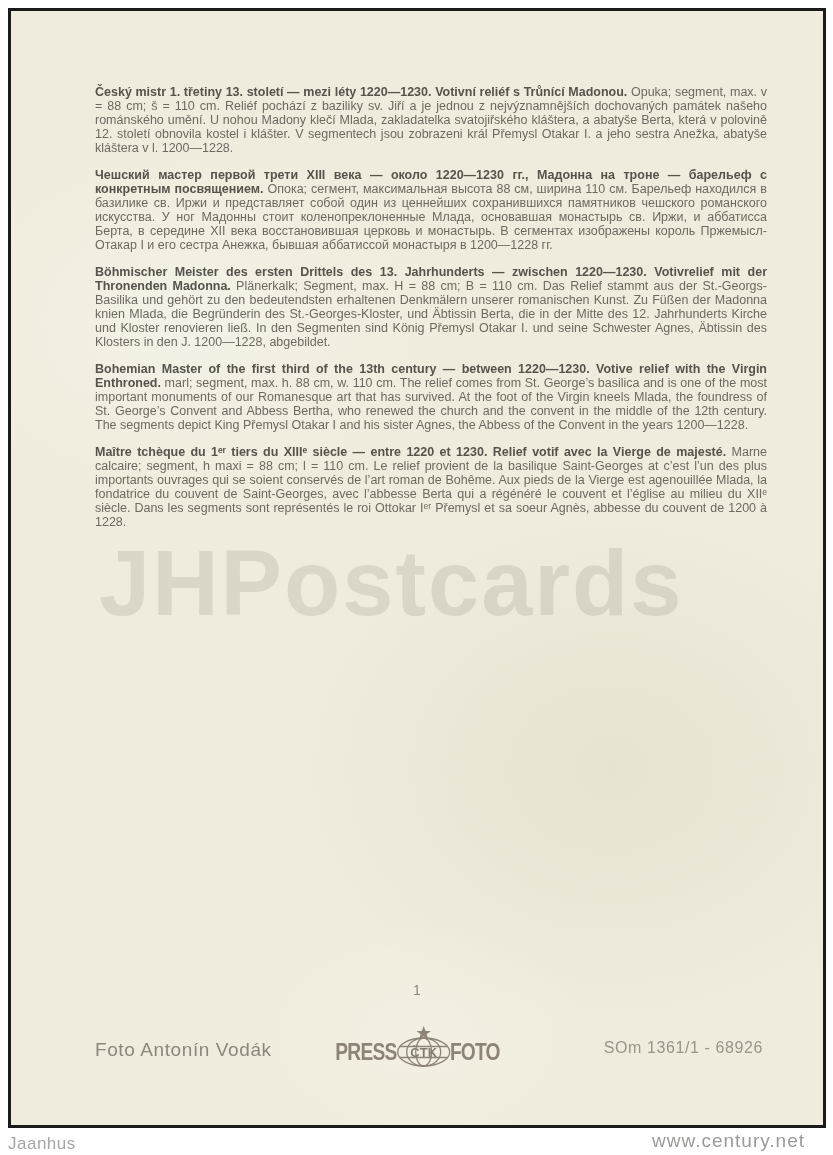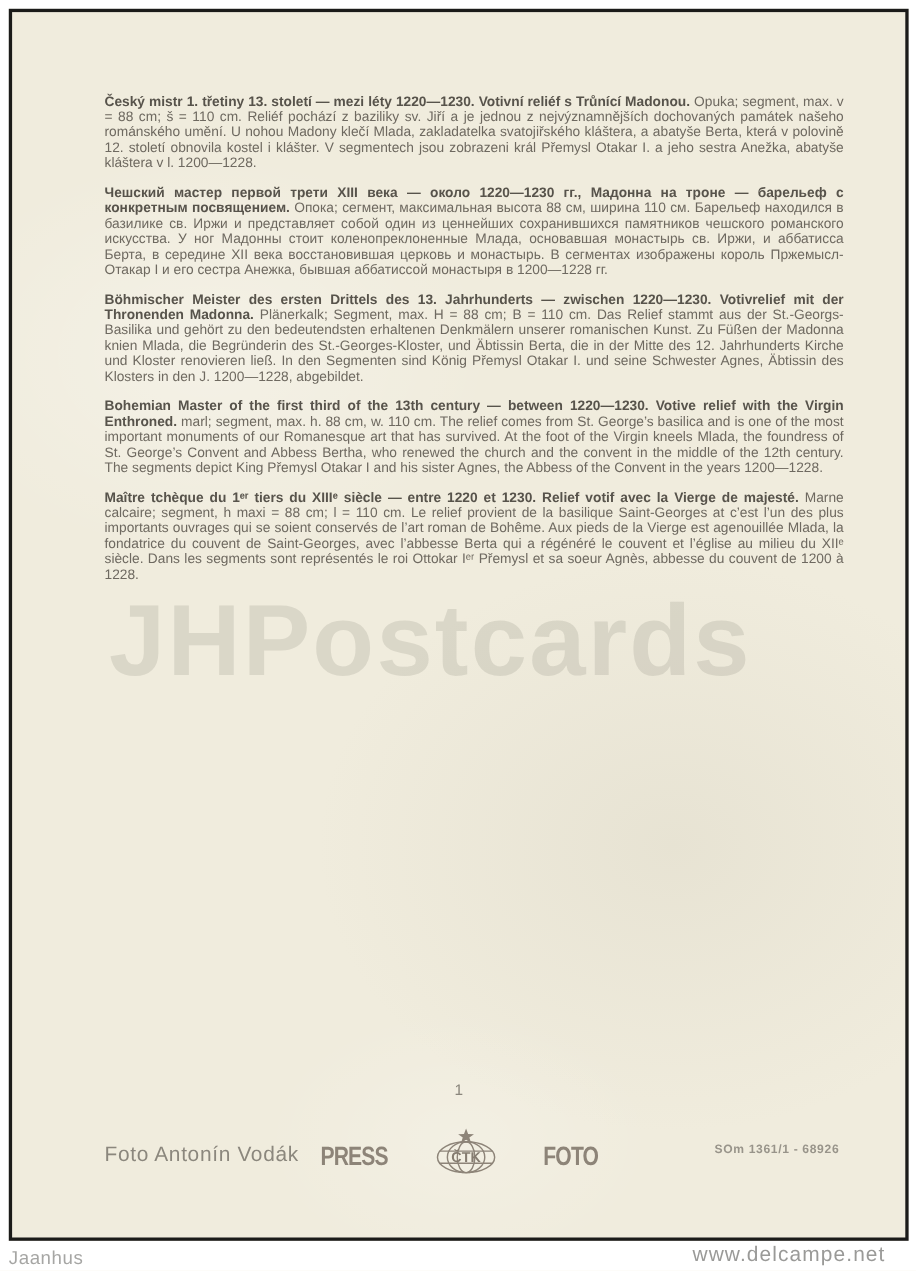--- a/index.html
+++ b/index.html
@@ -39,27 +39,26 @@
   }
   .bottom-row{
     position:absolute;left:0;top:1014px;width:100%;height:46px;
   }
   .credit{
     position:absolute;left:84px;top:14px;
     font-size:19px;letter-spacing:0.6px;color:#8b877d;
   }
   .catalog{
     position:absolute;right:60px;top:14px;
-    font-size:11px;letter-spacing:0.6px;color:#98948a;font-weight:bold;
+    font-size:16px;letter-spacing:0.6px;color:#98948a;
   }
   .press-logo{
     position:absolute;left:50%;top:0;transform:translateX(-50%);
     display:flex;align-items:center;
     color:#8d8478;
-    gap:44px;
   }
   .press-logo .word{
     display:inline-block;
     font-weight:bold;font-size:24px;letter-spacing:-1px;
     transform:scaleX(0.80);
     line-height:1;
     padding-top:9px;
   }
   .press-logo svg{margin:0 -8px;position:relative;z-index:0;}
   .wm-center{
@@ -116,15 +115,15 @@
         </svg>
         <span class="word">FOTO</span>
       </span>
 
       <span class="catalog">SOm 1361/1 - 68926</span>
     </div>
 
   </div>
 
   <div class="wm-bl">Jaanhus</div>
-  <div class="wm-br">www.delcampe.net</div>
+  <div class="wm-br">www.century.net</div>
 
 </div>
 
 </body></html>

